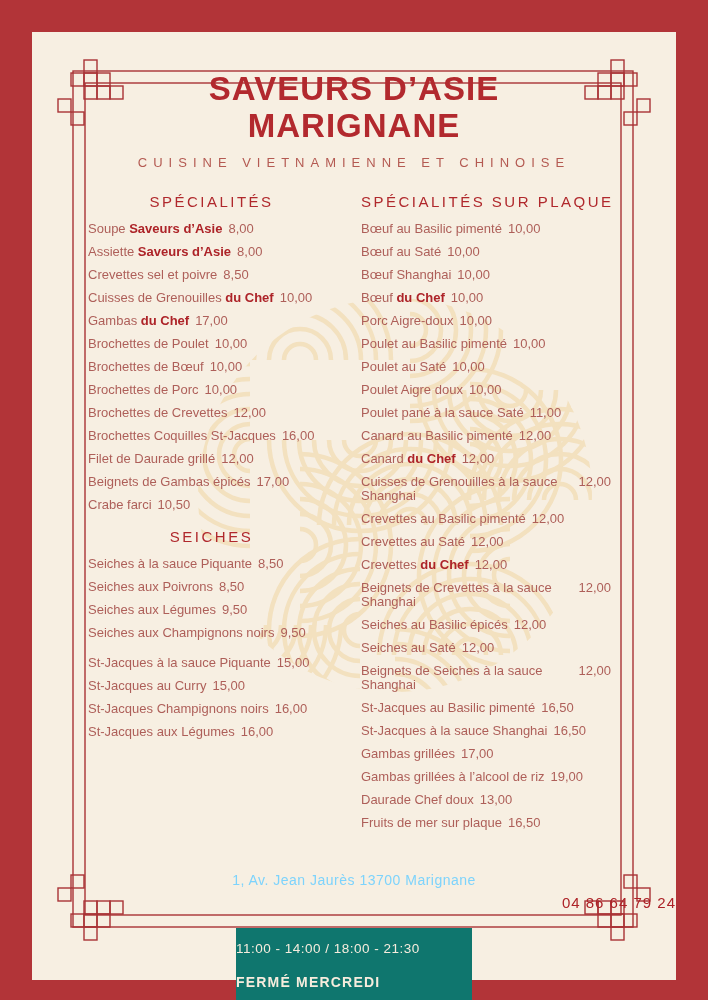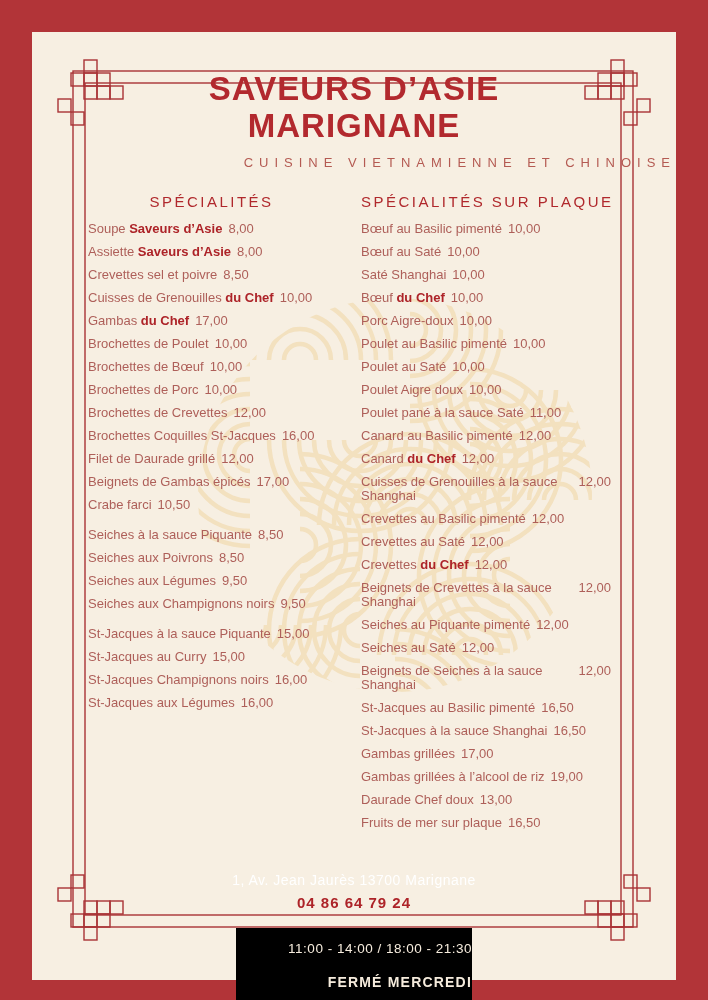--- a/index.html
+++ b/index.html
@@ -15,47 +15,47 @@
   }
   .deco{position:absolute;left:0;top:0;width:708px;height:1000px;pointer-events:none;z-index:1;}
   .content{position:absolute;left:32px;top:32px;width:644px;height:948px;z-index:2;}
 
   .header{margin-top:38px;text-align:center;}
   .title{
     color:#b2292e;font-weight:bold;font-size:33px;line-height:37px;
     letter-spacing:1px;
   }
   .subtitle{
-    margin-top:11px;color:#b45a52;font-size:13px;letter-spacing:6px;font-weight:400;text-align:right;
+    margin-top:11px;color:#b45a52;font-size:13px;letter-spacing:6px;font-weight:400;
   }
 
   .menu-grid{margin-top:23px;margin-left:56px;display:flex;}
   .col-left{width:247px;}
   .col-right{width:250px;margin-left:26px;}
   .section + .section{margin-top:16px;}
   .sec-h{
     text-align:center;color:#b0282c;font-weight:normal;font-size:15px;
     letter-spacing:2.5px;margin-bottom:12px;white-space:nowrap;
   }
   .row{
     display:flex;align-items:flex-start;
     margin-bottom:9px;color:#ae5f59;font-size:13px;line-height:14px;
   }
   .row .nm{text-align:left;}
   .row .nm b{color:#ad2328;font-weight:bold;}
   .row .pr{padding-left:6px;white-space:nowrap;}
 
   .footer{position:absolute;left:0;top:840px;width:644px;text-align:center;z-index:2;}
-  .addr{color:#ffffff;font-size:14px;letter-spacing:.5px;}
-  .phone{margin-top:6px;color:#ad2328;font-weight:bold;font-size:15px;letter-spacing:1px;}
+  .addr{color:#7dd3fc;font-size:14px;letter-spacing:.5px;}
+  .phone{margin-top:6px;color:#ad2328;font-weight:normal;font-size:15px;letter-spacing:1px;text-align:right;}
 
   .hours-box{
     position:absolute;left:50%;transform:translateX(-50%);
-    top:928px;width:236px;height:72px;background:#000000;z-index:3;
-    text-align:right;color:#f6ecdd;
+    top:928px;width:236px;height:72px;background:#0f766e;z-index:3;
+    text-align:left;color:#f6ecdd;
   }
   .hours-line{margin-top:13px;font-size:13.5px;letter-spacing:.5px;}
   .closed-line{margin-top:18px;font-weight:bold;font-size:14px;letter-spacing:1.2px;}
 </style>
 </head>
 <body>
 
 <div class="page"></div>
 
 <svg class="deco" width="708" height="1000" viewBox="0 0 708 1000">
@@ -172,20 +172,21 @@
           <div class="row">
             <span class="nm">Beignets de Gambas épicés</span>
             <span class="pr">17,00</span>
           </div>
           <div class="row">
             <span class="nm">Crabe farci</span>
             <span class="pr">10,50</span>
           </div>
         </div>
         <div class="section">
+          <div class="sec-h">SEICHES</div>
           <div class="row">
             <span class="nm">Seiches à la sauce Piquante</span>
             <span class="pr">8,50</span>
           </div>
           <div class="row">
             <span class="nm">Seiches aux Poivrons</span>
             <span class="pr">8,50</span>
           </div>
           <div class="row">
             <span class="nm">Seiches aux Légumes</span>
@@ -220,21 +221,21 @@
           <div class="sec-h">SPÉCIALITÉS SUR PLAQUE</div>
           <div class="row">
             <span class="nm">Bœuf au Basilic pimenté</span>
             <span class="pr">10,00</span>
           </div>
           <div class="row">
             <span class="nm">Bœuf au Saté</span>
             <span class="pr">10,00</span>
           </div>
           <div class="row">
-            <span class="nm">Saté Shanghai</span>
+            <span class="nm">Bœuf Shanghai</span>
             <span class="pr">10,00</span>
           </div>
           <div class="row">
             <span class="nm">Bœuf <b>du Chef</b></span>
             <span class="pr">10,00</span>
           </div>
           <div class="row">
             <span class="nm">Porc Aigre-doux</span>
             <span class="pr">10,00</span>
           </div>
@@ -276,21 +277,21 @@
           </div>
           <div class="row">
             <span class="nm">Crevettes <b>du Chef</b></span>
             <span class="pr">12,00</span>
           </div>
           <div class="row">
             <span class="nm">Beignets de Crevettes à la sauce Shanghai</span>
             <span class="pr">12,00</span>
           </div>
           <div class="row">
-            <span class="nm">Seiches au Piquante pimenté</span>
+            <span class="nm">Seiches au Basilic épicés</span>
             <span class="pr">12,00</span>
           </div>
           <div class="row">
             <span class="nm">Seiches au Saté</span>
             <span class="pr">12,00</span>
           </div>
           <div class="row">
             <span class="nm">Beignets de Seiches à la sauce Shanghai</span>
             <span class="pr">12,00</span>
           </div>

